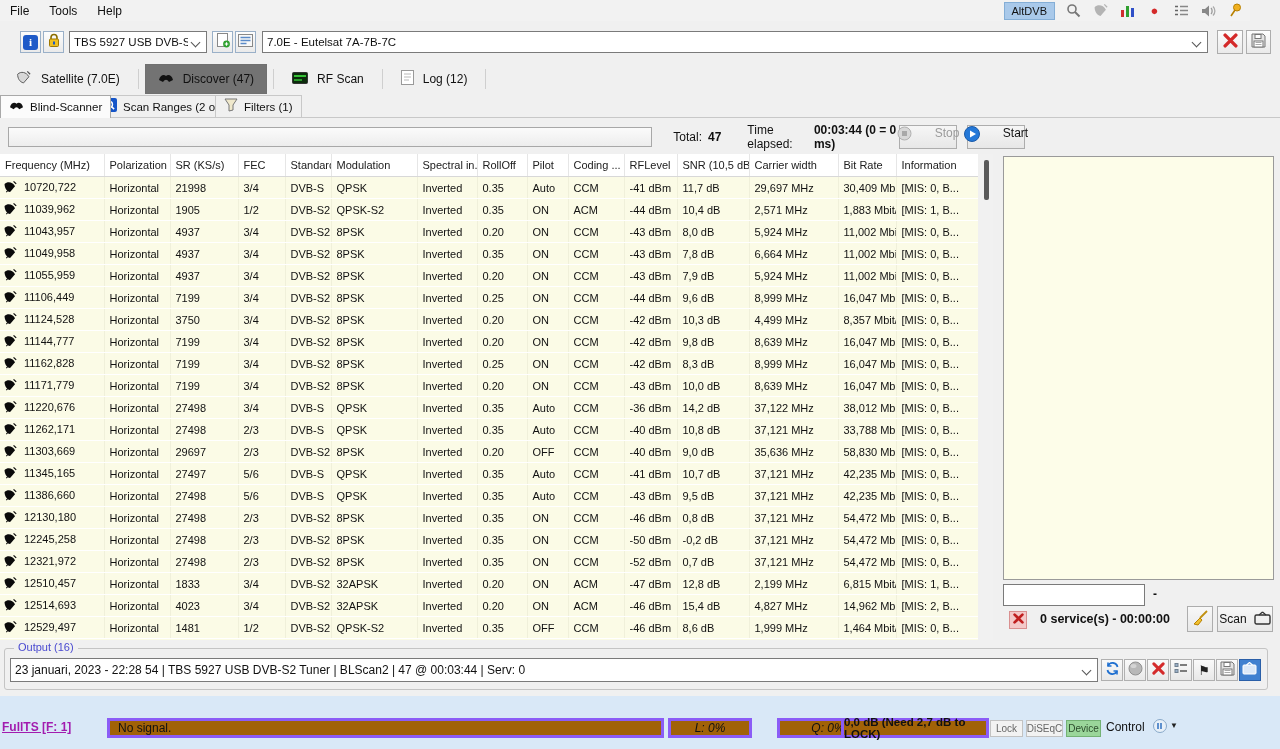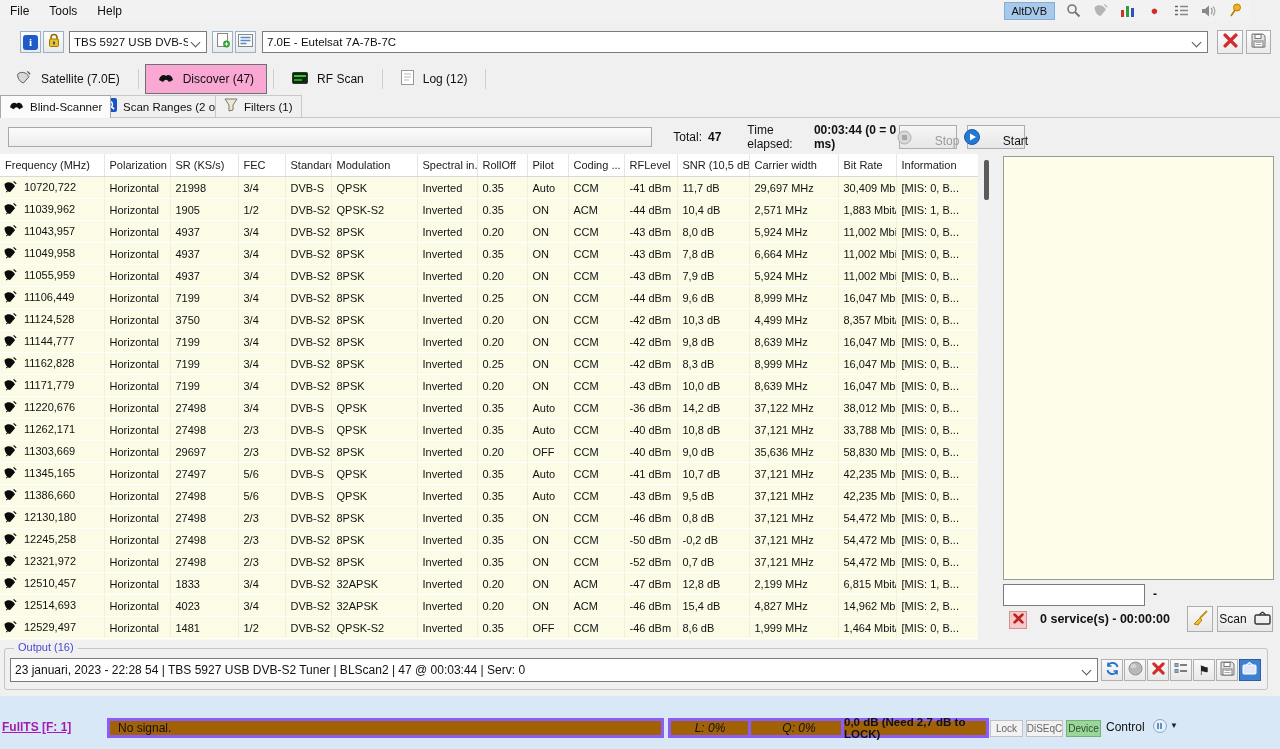--- a/index.html
+++ b/index.html
@@ -25,21 +25,21 @@
   #tuner-combo{width:138px;margin-left:5px;}
   #btn-add{width:21px;margin-left:5px;}
   #btn-edit{width:21px;margin-left:2px;}
   #sat-combo{width:946px;margin-left:6px;}
   #btn-del-sat{width:26px;height:24px;margin-left:9px;border-color:#adadad;}
   #btn-save-sat{width:25px;height:24px;margin-left:3px;border-color:#adadad;}
 
   
   #tabs-main{position:absolute;left:0;top:64px;width:1280px;height:30px;display:flex;align-items:center;}
   .tabm{display:flex;align-items:center;gap:9px;padding:4px 12px;height:20px;}
-  .tabm.selected{border:1px solid #707070;background:#f9a8d4;}
+  .tabm.selected{border:1px solid #707070;background:#737373;}
   .tab-sep{width:1px;height:20px;background:#cfcfcf;margin:0 6px;}
   #tab-satellite{margin-left:4px;}
 
   
   #tabs-sub{position:absolute;left:0;top:94px;width:1280px;height:24px;}
   #tabs-sub .rule{position:absolute;left:0;top:23px;width:1280px;height:1px;background:#c8c8c8;}
   .tabs{position:absolute;top:1px;height:22px;display:flex;align-items:center;gap:6px;padding:0 8px;border:1px solid #c8c8c8;border-bottom:none;background:#f0f0f0;box-sizing:border-box;}
   .tabs.active{background:#fbfbfb;border-color:#a8a8a8;height:23px;z-index:2;}
   #tab-blind{left:0;}
   #tab-ranges{left:94px;}
@@ -47,21 +47,21 @@
   .tabs .lbl{font-size:11.5px;}
 
   
   #scanbar{position:absolute;left:0;top:122px;width:1040px;height:30px;display:flex;align-items:center;}
   #progress{width:810px;height:20px;margin-left:8px;border:1px solid #a8a8a8;background:linear-gradient(#fbfbfb,#ededed);box-sizing:border-box;}
   #total-label{margin-left:21px;}
   #total-value{margin-left:6px;font-weight:700;}
   #elapsed-label{margin-left:26px;}
   #elapsed-value{margin-left:7px;font-weight:700;}
   .push{flex:1;}
-  .cmd-btn{height:24px;border:1px solid #adadad;background:linear-gradient(#f6f6f6,#e7e7e7);display:flex;align-items:flex-end;justify-content:center;gap:23px;box-sizing:border-box;font-size:12px;}
+  .cmd-btn{height:24px;border:1px solid #adadad;background:linear-gradient(#f6f6f6,#e7e7e7);display:flex;align-items:flex-start;justify-content:center;gap:23px;box-sizing:border-box;font-size:12px;}
   #stop-btn{width:58px;color:#9a9a9a;}
   #start-btn{width:58px;margin-left:10px;margin-right:15px;}
 
   
   #table-wrap{position:absolute;left:0;top:154px;width:978px;height:486px;background:#fbfbe6;overflow:hidden;}
   #tp-table{border-collapse:collapse;table-layout:fixed;width:978px;}
   #tp-table th{height:22px;background:#ffffff;border-right:1px solid #e6e6e6;border-bottom:1px solid #d8d8d8;font-weight:400;text-align:left;padding:0 5px;font-size:11px;white-space:nowrap;overflow:hidden;color:#202020;}
   #tp-table td{height:21px;border-right:1px solid #f0f0da;border-bottom:1px solid #ffffff;font-size:11px;padding:0 5px;white-space:nowrap;overflow:hidden;background:#fbfbe6;}
   #tp-table td.first{padding-left:3px;}
   .dish{display:inline-block;vertical-align:middle;margin-right:6px;}
@@ -87,21 +87,21 @@
   #ob-details{left:1170px;} #ob-flag{left:1193px;} #ob-save{left:1216px;}
   #ob-tv{left:1239px;background:#4080d0;border-color:#2a5fa8;}
   #flag-glyph{font-size:13px;color:#222;line-height:13px;}
 
   
   #bottom-strip{position:absolute;left:0;top:696px;width:1280px;height:53px;background:#d9e8f7;}
   #fullts-link{position:absolute;left:2px;top:720px;color:#a21caf;font-weight:700;text-decoration:underline;}
   .status-panel{position:absolute;top:718px;height:20px;border:3px solid #8b5cf6;background:#a16207;box-sizing:border-box;display:flex;align-items:center;font-size:12px;}
   #sig-panel{left:107px;width:557px;padding-left:8px;}
   #lvl-panel{left:668px;width:84px;justify-content:center;font-style:italic;}
-  #qual-panel{left:748px;width:102px;justify-content:center;font-style:italic;}
+  #qual-panel{left:777px;width:102px;justify-content:center;font-style:italic;}
   #snr-panel{left:841px;width:148px;justify-content:center;font-weight:700;font-size:11.5px;}
   .mini-btn{position:absolute;top:720px;height:17px;border:1px solid #c2c2c2;background:#f2f2f2;font-size:10px;color:#666;display:flex;align-items:center;justify-content:center;box-sizing:border-box;}
   #lock-btn{left:990px;width:33px;}
   #diseqc-btn{left:1026px;width:37px;}
   #device-btn{left:1066px;width:35px;background:#9ad69a;border-color:#74b274;color:#2d4d2d;}
   #control-label{position:absolute;left:1106px;top:720px;}
   #control-icon{position:absolute;left:1153px;top:719px;}
   #control-arrow{position:absolute;left:1170px;top:721px;font-size:8px;color:#222;}
 </style>
 </head>

